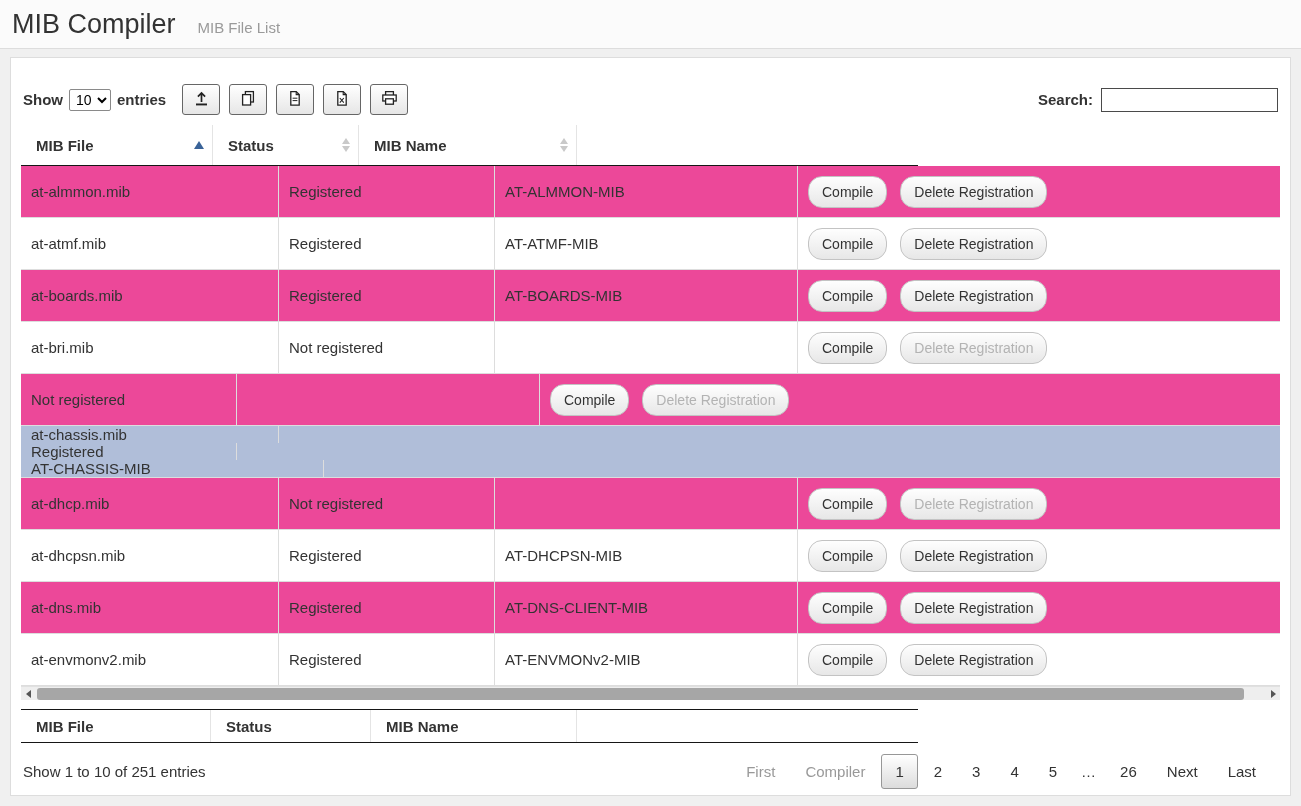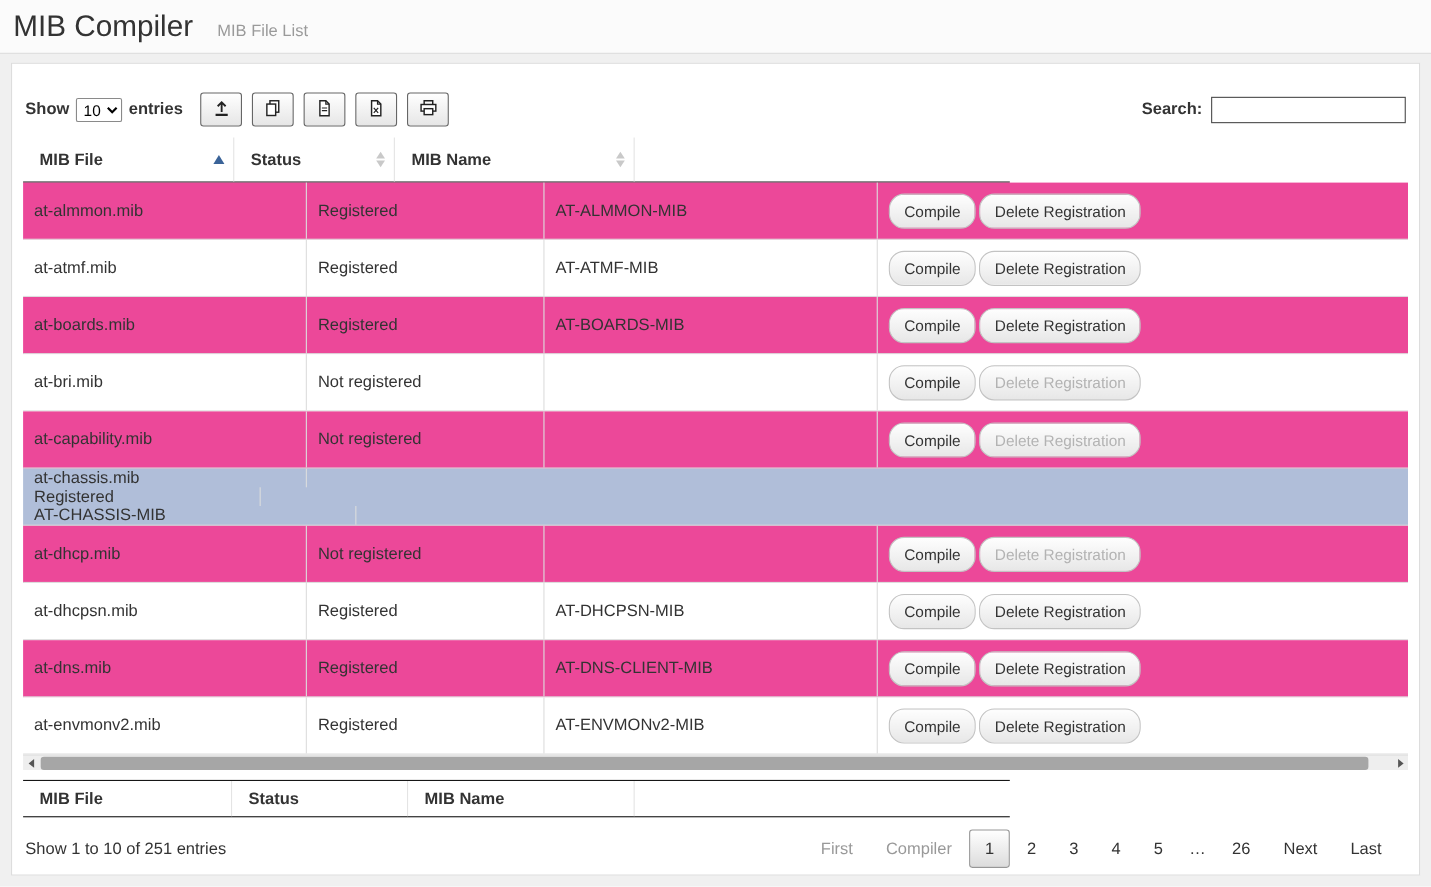--- a/index.html
+++ b/index.html
@@ -79,21 +79,21 @@
   .td.c1 { width: 258px; }
   .td.c2 { width: 216px; }
   .td.c3 { width: 303px; }
   .td.c4 { flex: 1; border-right: none; }
   .btn {
     font-family: inherit; font-size: 14px; color: #333;
     border: 1px solid #c3c3c3; border-radius: 14px;
     background: linear-gradient(#fefefe, #e7e7e7);
     padding: 7px 13px; cursor: pointer; white-space: nowrap;
   }
-  .btn + .btn { margin-left: 3px; }
+  .btn + .btn { margin-left: 13px; }
   .btn.disabled { color: #b3b3b3; }
   .tr.selected .btn { border-color: #cdd6e6; }
 
   
   .hscroll { position: relative; height: 14px; background: #eeeeee; border-top: 1px solid #e0e0e0; }
   .hs-arrow { position: absolute; top: 0; width: 14px; height: 14px; display: flex; align-items: center; justify-content: center; cursor: pointer; }
   .hs-left { left: 0; }
   .hs-right { right: 0; }
   .hs-left::before { content: ""; border-top: 4px solid transparent; border-bottom: 4px solid transparent; border-right: 5px solid #555; }
   .hs-right::before { content: ""; border-top: 4px solid transparent; border-bottom: 4px solid transparent; border-left: 5px solid #555; }
@@ -257,21 +257,20 @@
     <div class="td c1">at-bri.mib</div>
     <div class="td c2">Not registered</div>
     <div class="td c3"></div>
     <div class="td c4">
       <button class="btn btn-compile">Compile</button>
       <button class="btn btn-delete disabled">Delete Registration</button>
     </div>
   </div>
 
   <div class="tr odd">
-    <div class="td c1">at-capability.mib</div>
     <div class="td c2">Not registered</div>
     <div class="td c3"></div>
     <div class="td c4">
       <button class="btn btn-compile">Compile</button>
       <button class="btn btn-delete disabled">Delete Registration</button>
     </div>
   </div>
 
   <div class="tr selected">
     <div class="td c1">at-chassis.mib</div>

